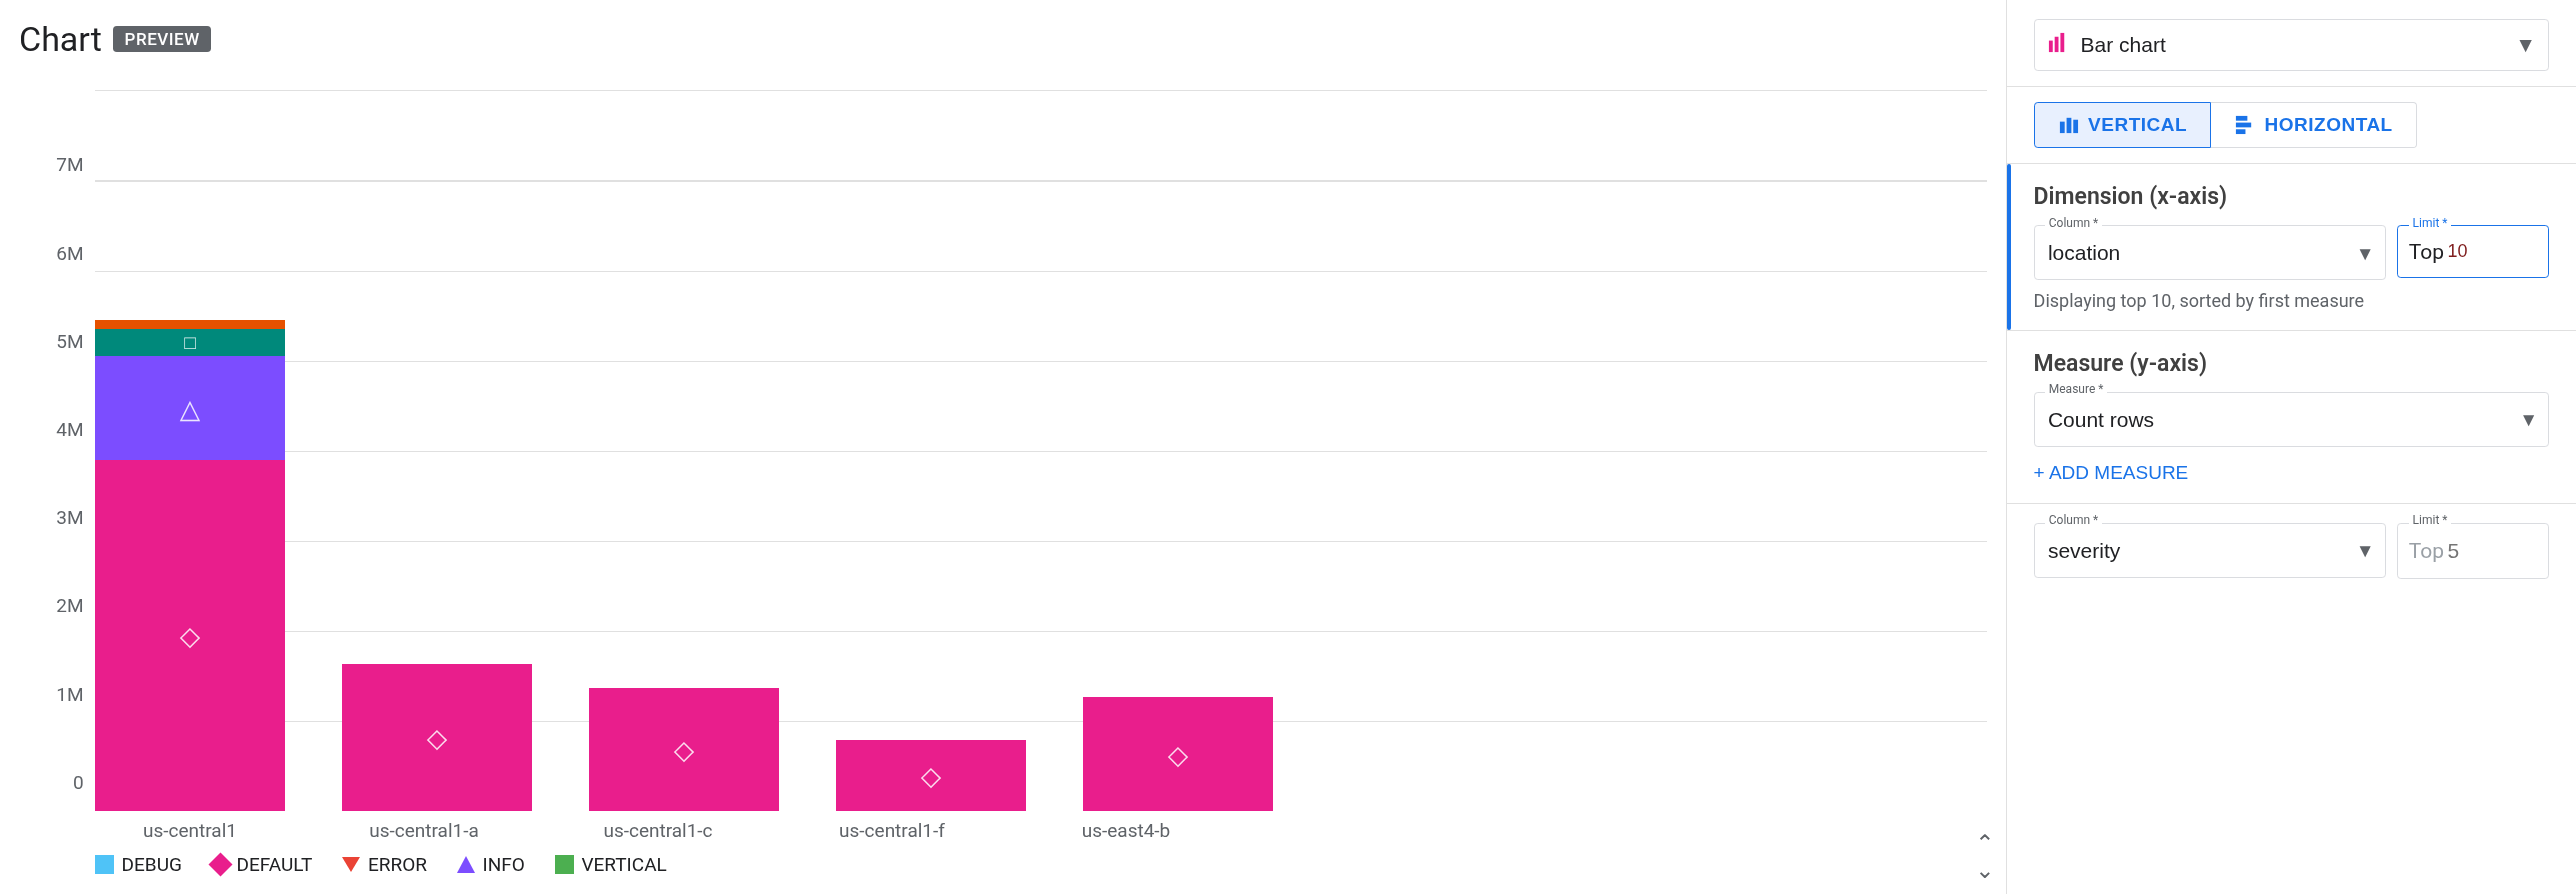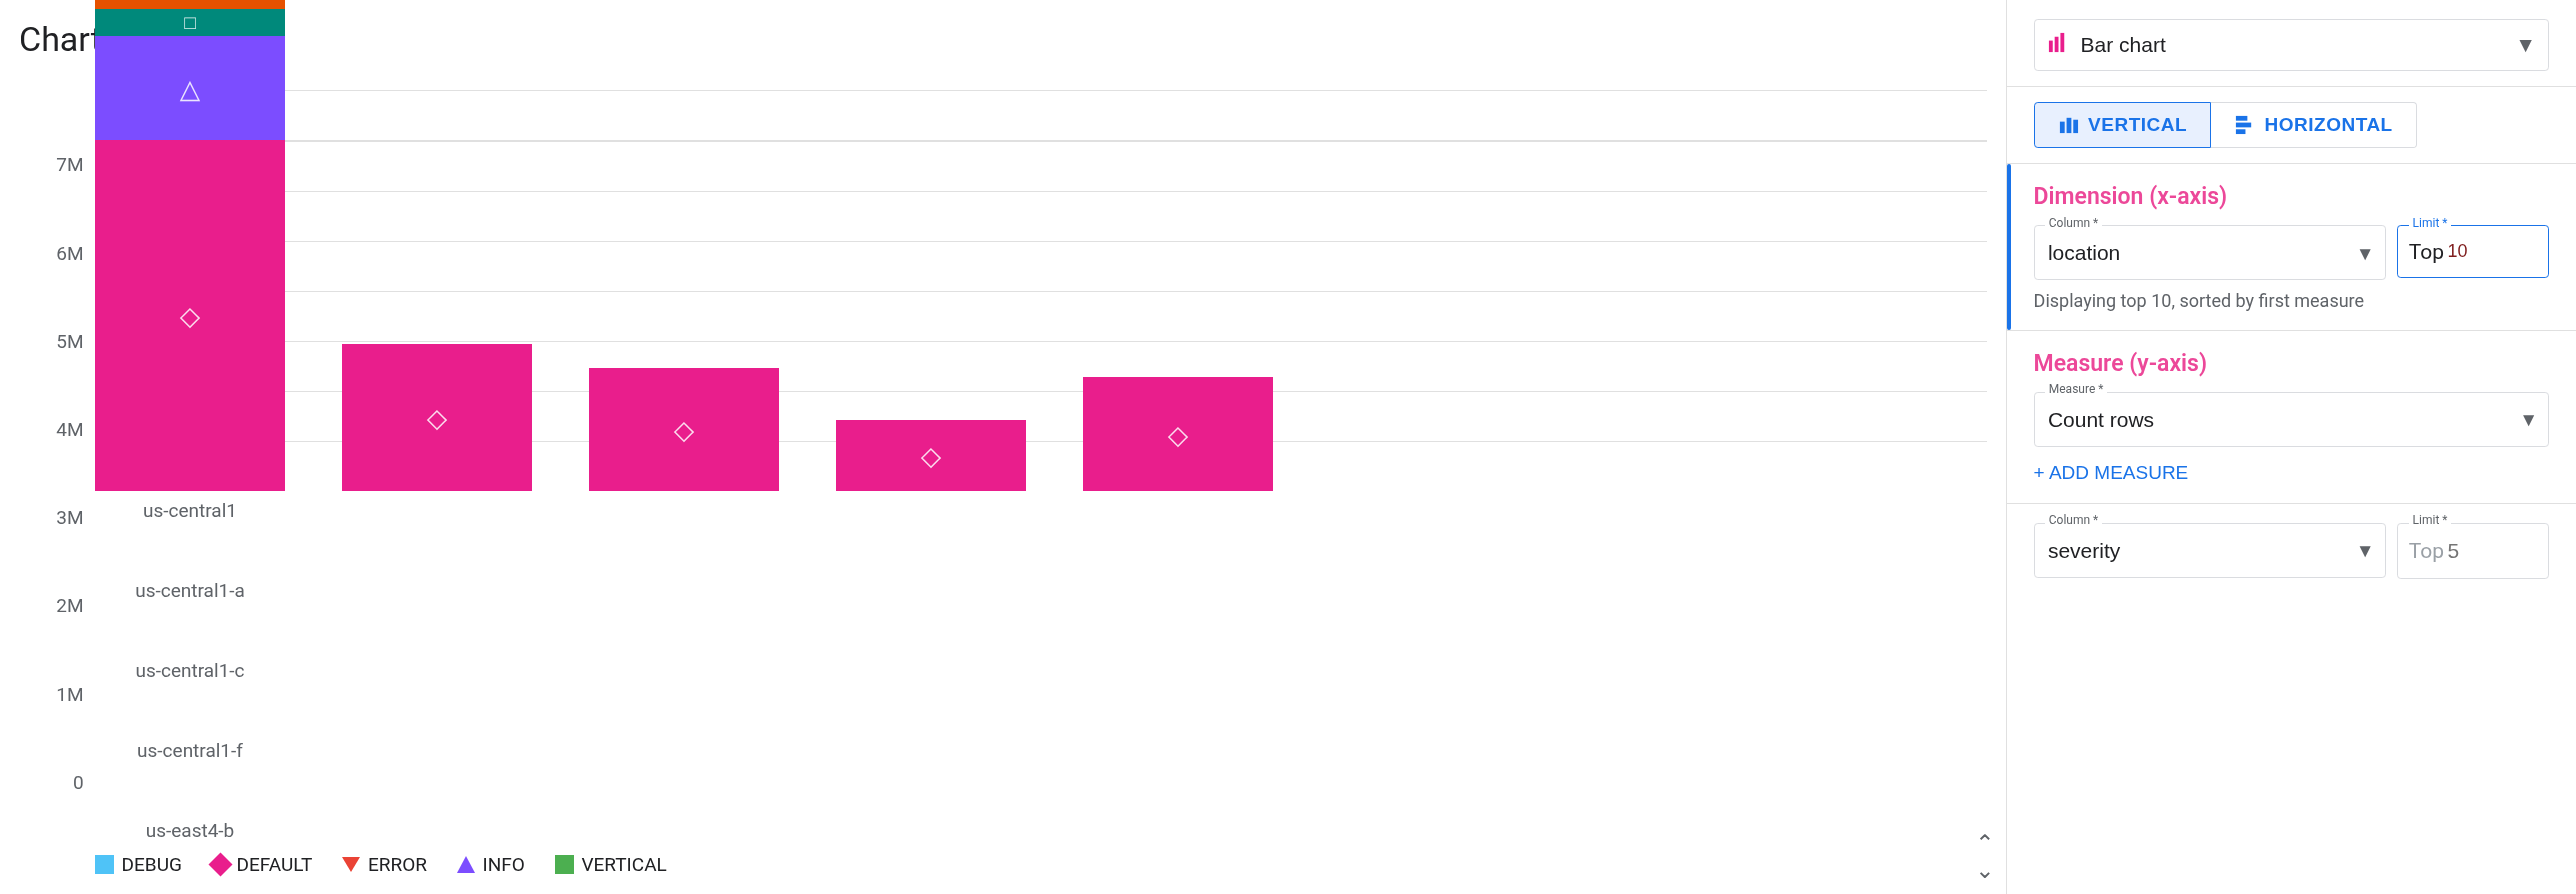--- a/index.html
+++ b/index.html
@@ -216,21 +216,21 @@
     }
 
     .config-section {
       padding: 19px 26.6px;
       border-bottom: 0.9px solid #e0e0e0;
     }
 
     .section-heading {
       font-size: 23px;
       font-weight: 600;
-      color: #ec4899;
+      color: #404040;
       margin-bottom: 15px;
     }
 
     .field-row {
       display: flex;
       gap: 11.4px;
       align-items: flex-start;
     }
 
     .field-group {
@@ -432,21 +432,21 @@
           <div class="bar-group">
             <div class="bar-stack">
               <div class="bar-segment" style="background:#e91e8c;height:114px;width:190px;">
                 <span class="bar-icon">◇</span>
               </div>
             </div>
           </div>
         </div>
       </div>
 
-      <div style="display:flex;gap:57px;padding-top:7.6px;padding-right:38px;flex-direction:column;">
+      <div style="display:flex;gap:44px;padding-top:7.6px;padding-right:38px;">
         <div class="x-label">us-central1</div>
         <div class="x-label">us-central1-a</div>
         <div class="x-label">us-central1-c</div>
         <div class="x-label">us-central1-f</div>
         <div class="x-label">us-east4-b</div>
       </div>
     </div>
   </div>
 
   <div class="chart-footer">

